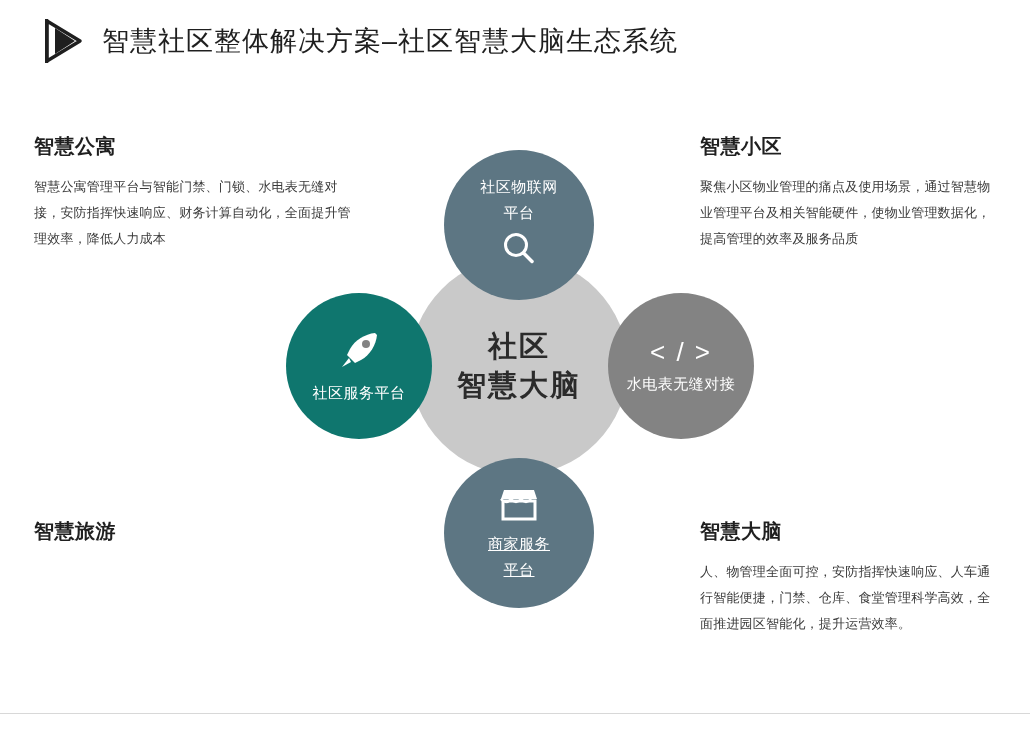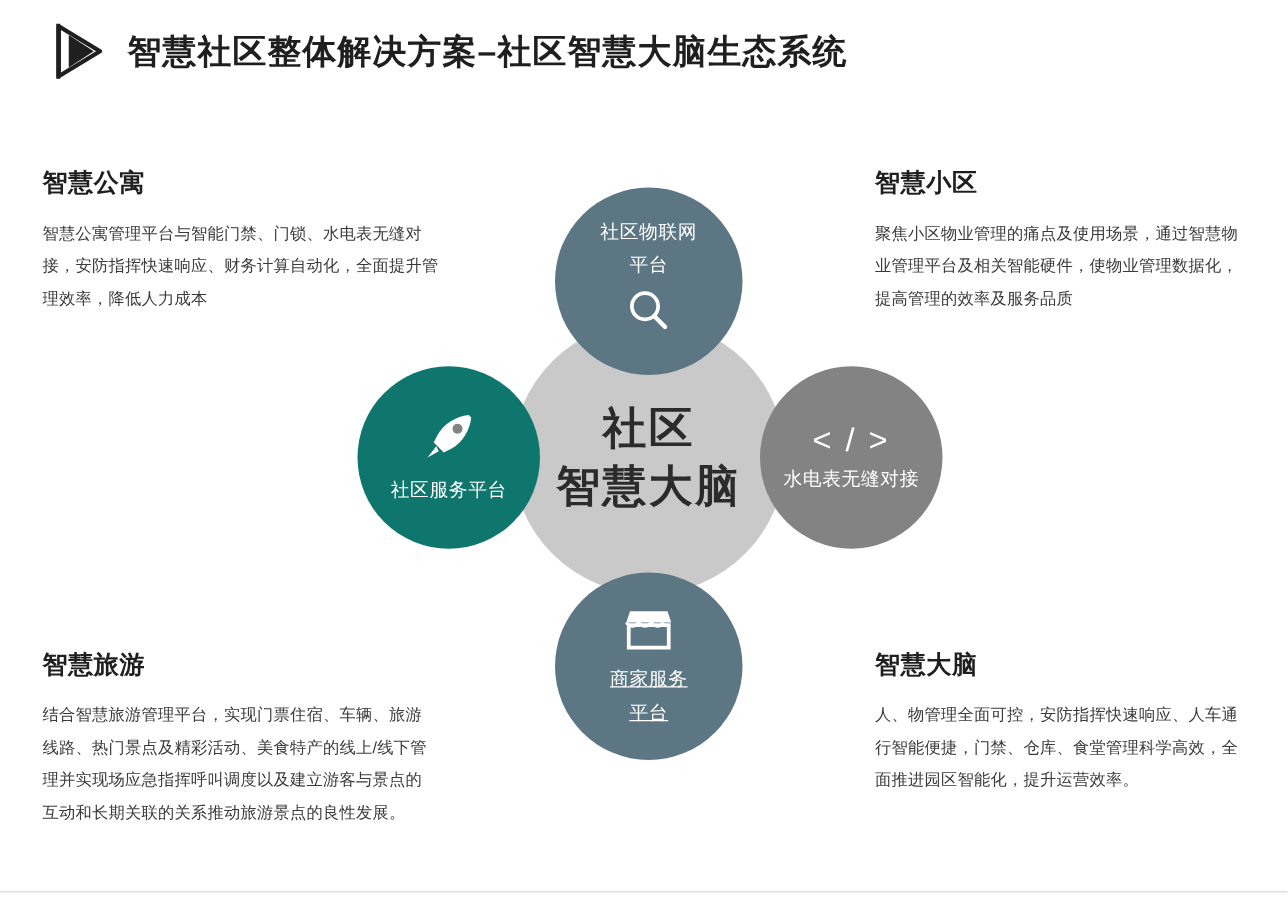--- a/index.html
+++ b/index.html
@@ -26,21 +26,21 @@
     gap: 16px;
   }
   .logo-mark {
     width: 42px;
     height: 46px;
     position: relative;
   }
   .logo-mark svg { display: block; }
   .header-title {
     font-size: 27px;
-    font-weight: bold;
+    font-weight: normal;
     letter-spacing: 1px;
     color: #1f1f1f;
     white-space: nowrap;
   }
 
   
   .block { position: absolute; }
   .block-title {
     font-size: 20px;
     font-weight: bold;
@@ -89,21 +89,21 @@
   
   .center-node {
     left: 132px;
     top: 117px;
     width: 218px;
     height: 218px;
     background: #c9c9c9;
     color: #2b2b2b;
   }
   .center-label {
-    font-size: 35px;
+    font-size: 29px;
     font-weight: bold;
     line-height: 1.35;
     letter-spacing: 2px;
   }
 
   
   .top-node {
     left: 166px;
     top: 10px;
     width: 150px;
@@ -176,21 +176,20 @@
   <div class="block-body">智慧公寓管理平台与智能门禁、门锁、水电表无缝对接，安防指挥快速响应、财务计算自动化，全面提升管理效率，降低人力成本</div>
 </div>
 
 <div class="block" id="block-community">
   <div class="block-title">智慧小区</div>
   <div class="block-body">聚焦小区物业管理的痛点及使用场景，通过智慧物业管理平台及相关智能硬件，使物业管理数据化，提高管理的效率及服务品质</div>
 </div>
 
 <div class="block" id="block-tourism">
   <div class="block-title">智慧旅游</div>
-  <div class="block-body">结合智慧旅游管理平台，实现门票住宿、车辆、旅游线路、热门景点及精彩活动、美食特产的线上/线下管理并实现场应急指挥呼叫调度以及建立游客与景点的互动和长期关联的关系推动旅游景点的良性发展。</div>
 </div>
 
 <div class="block" id="block-park">
   <div class="block-title">智慧大脑</div>
   <div class="block-body">人、物管理全面可控，安防指挥快速响应、人车通行智能便捷，门禁、仓库、食堂管理科学高效，全面推进园区智能化，提升运营效率。</div>
 </div>
 
 <div class="diagram">
 
   <div class="node center-node">

